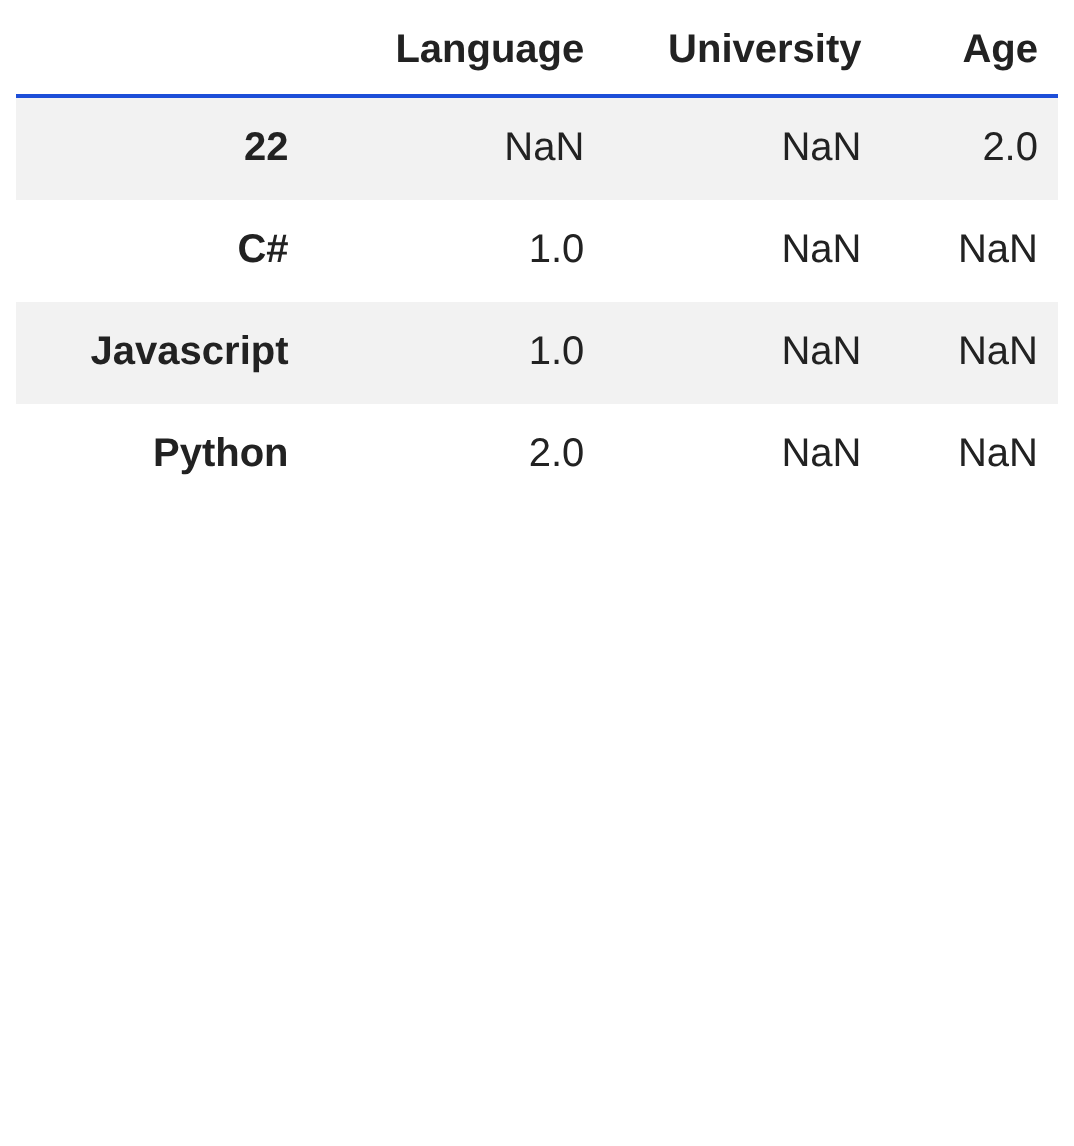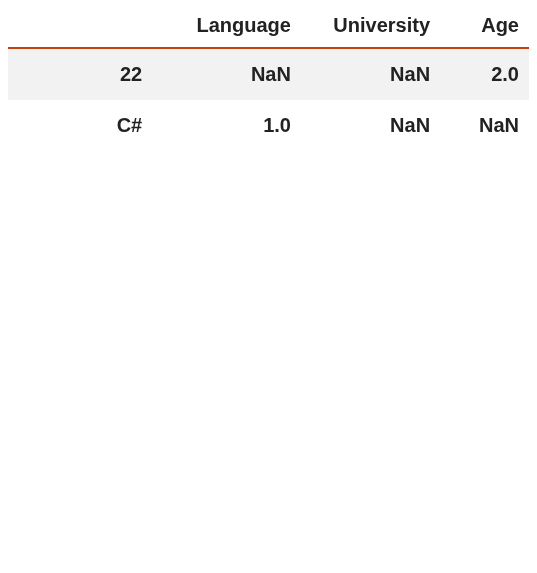--- a/index.html
+++ b/index.html
@@ -13,40 +13,40 @@
   .frame {
     width: 521px;
   }
   table {
     border-collapse: collapse;
     width: 100%;
   }
   th, td {
     padding: 14px 10px;
     text-align: right;
-    font-weight: bold;
+    font-weight: normal;
   }
   thead th {
     font-weight: bold;
     padding-bottom: 10px;
     padding-top: 6px;
   }
   
   tbody th {
     font-weight: bold;
     width: 128px;
     padding-right: 10px;
   }
   
   thead th.blank {
     width: 128px;
   }
   
   thead tr {
-    border-bottom: 2px solid #c2410c;
+    border-bottom: 2px solid #1d4ed8;
   }
   
   tbody tr:nth-child(odd) {
     background: #f2f2f2;
   }
   tbody tr:nth-child(even) {
     background: #ffffff;
   }
   
   col.idx { width: 130px; }
@@ -79,15 +79,27 @@
         <td>NaN</td>
         <td>NaN</td>
         <td>2.0</td>
       </tr>
       <tr>
         <th>C#</th>
         <td>1.0</td>
         <td>NaN</td>
         <td>NaN</td>
       </tr>
+      <tr>
+        <th>Javascript</th>
+        <td>1.0</td>
+        <td>NaN</td>
+        <td>NaN</td>
+      </tr>
+      <tr>
+        <th>Python</th>
+        <td>2.0</td>
+        <td>NaN</td>
+        <td>NaN</td>
+      </tr>
     </tbody>
   </table>
 </div>
 
 </body></html>

